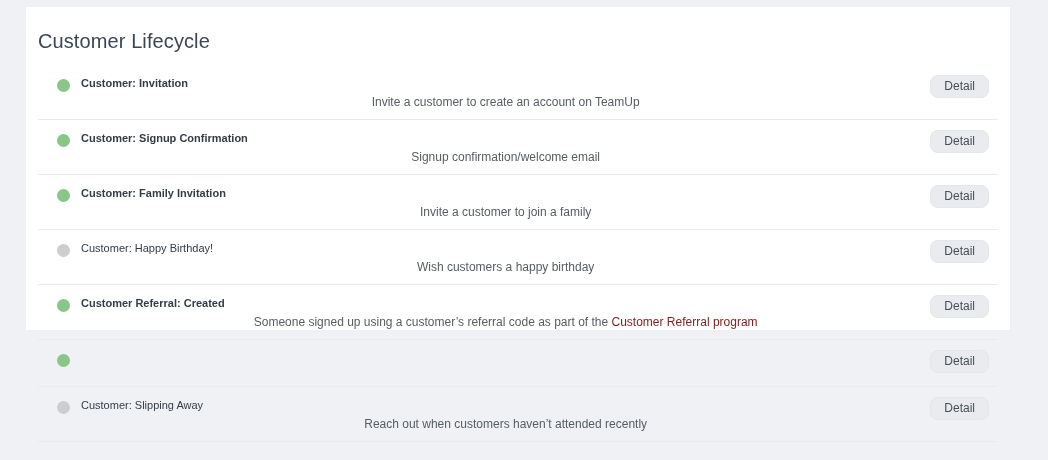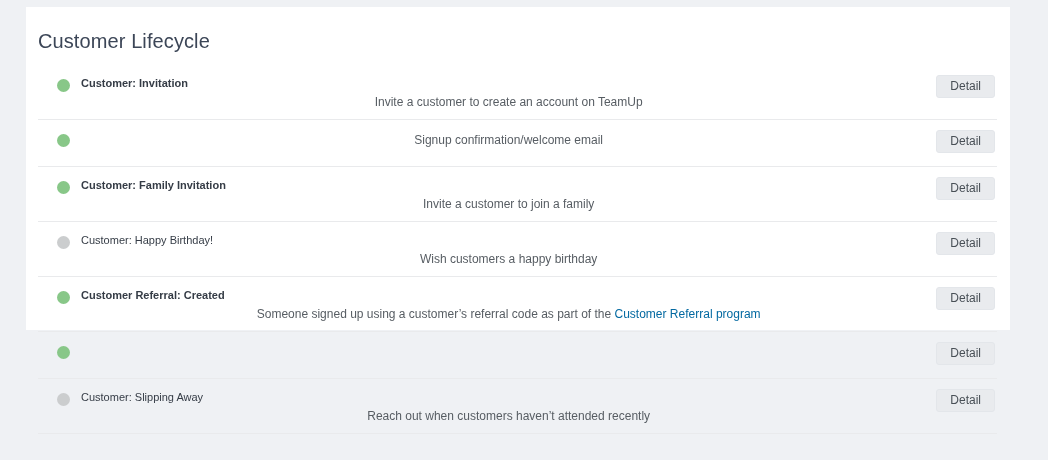--- a/index.html
+++ b/index.html
@@ -53,31 +53,31 @@
   }
   .row-title.bold { font-weight: 700; }
   .row-desc {
     margin-top: 3px;
     font-size: 12px;
     line-height: 15px;
     color: #575d63;
     text-align: center;
   }
   .row-desc a {
-    color: #0369a1;
+    color: #7f1d1d;
     text-decoration: none;
     cursor: pointer;
   }
   .detail-btn {
     margin-left: auto;
-    margin-right: 2px;
+    margin-right: 8px;
     flex: 0 0 auto;
     background: #e9ebee;
     border: 1px solid #e3e6ea;
-    border-radius: 3px;
+    border-radius: 8px;
     color: #484f56;
     font-family: "Liberation Sans", "DejaVu Sans", sans-serif;
     font-size: 12px;
     line-height: 13px;
     padding: 4px 13px;
     cursor: pointer;
   }
 </style>
 </head>
 <body>
@@ -90,20 +90,21 @@
     <div class="content">
       <div class="row-title bold">Customer: Invitation</div>
       <div class="row-desc">Invite a customer to create an account on TeamUp</div>
     </div>
     <button class="detail-btn">Detail</button>
   </div>
 
   <div class="row">
     <span class="dot active"></span>
     <div class="content">
+      <div class="row-title bold">Customer: Signup Confirmation</div>
       <div class="row-desc">Signup confirmation/welcome email</div>
     </div>
     <button class="detail-btn">Detail</button>
   </div>
 
   <div class="row">
     <span class="dot active"></span>
     <div class="content">
       <div class="row-title bold">Customer: Family Invitation</div>
       <div class="row-desc">Invite a customer to join a family</div>

